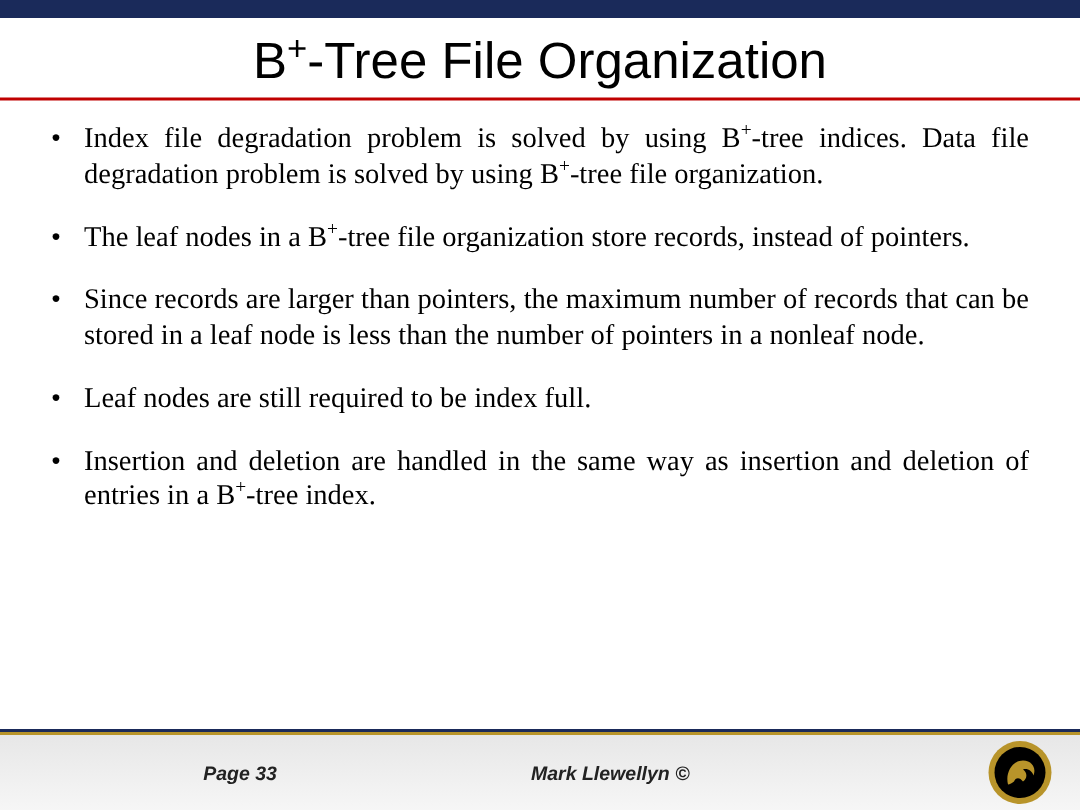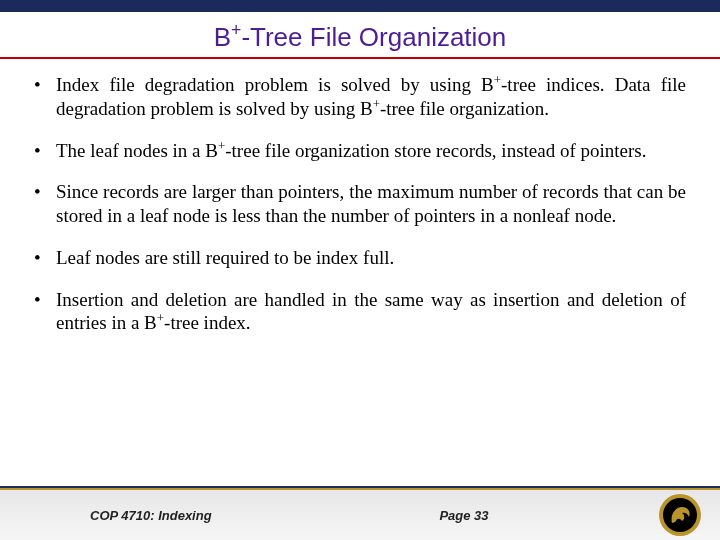--- a/index.html
+++ b/index.html
@@ -10,23 +10,23 @@
     background: #fff;
     position: relative;
     overflow: hidden;
   }
   .top-bar {
     height: 12px;
     background: #1a2a5a;
   }
   .title {
     text-align: center;
-    font-size: 26px;
+    font-size: 34px;
     font-weight: normal;
-    color: #4c1d95;
+    color: #000000;
     padding: 10px 0 4px 0;
     font-family: Arial, Helvetica, sans-serif;
   }
   .title-underline {
     height: 2px;
     background: #c00000;
     margin: 0 0 14px 0;
   }
   .content {
     padding: 0 34px 0 34px;
@@ -114,22 +114,22 @@
   <div class="bullet">
     <div class="dot">•</div>
     <div class="text">Insertion and deletion are handled in the same way as insertion and deletion of entries in a B<sup>+</sup>-tree index.</div>
   </div>
 </div>
 
 <div class="footer-wrap">
   <div class="footer-line-dark"></div>
   <div class="footer-line-gold"></div>
   <div class="footer">
-    <span class="col left">COP 4710: Indexing</span>
     <span class="col mid">Page 33</span>
+    <span class="col right">Mark Llewellyn ©</span>
     <span class="logo">
       <svg viewBox="0 0 44 44">
         <circle cx="22" cy="22" r="21" fill="#b8942a"></circle>
         <circle cx="22" cy="22" r="17" fill="#000"></circle>
         <path d="M14 30 C12 22 17 14 24 14 C30 14 33 19 31 24 C30 21 27 19 24 20 C27 22 27 26 24 28 C22 25 19 25 18 28 C17 29 15 30 14 30 Z" fill="#b8942a"></path>
       </svg>
     </span>
   </div>
 </div>
 

